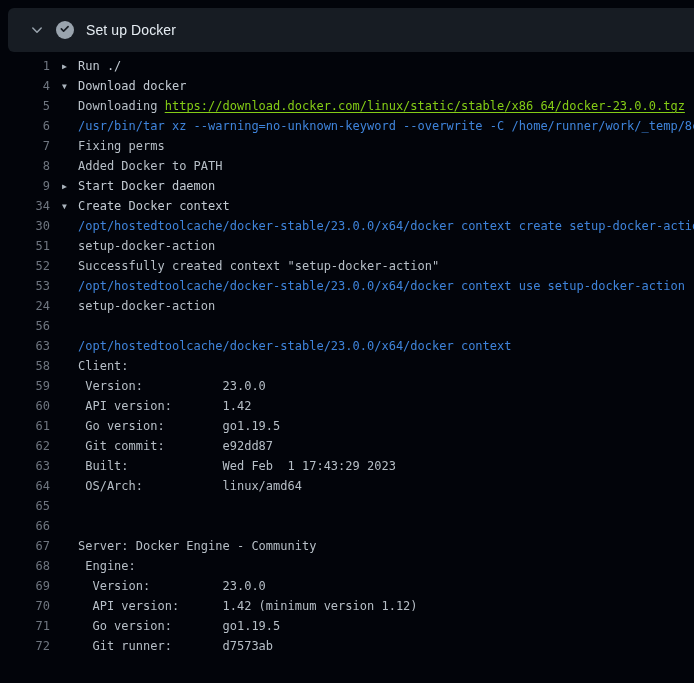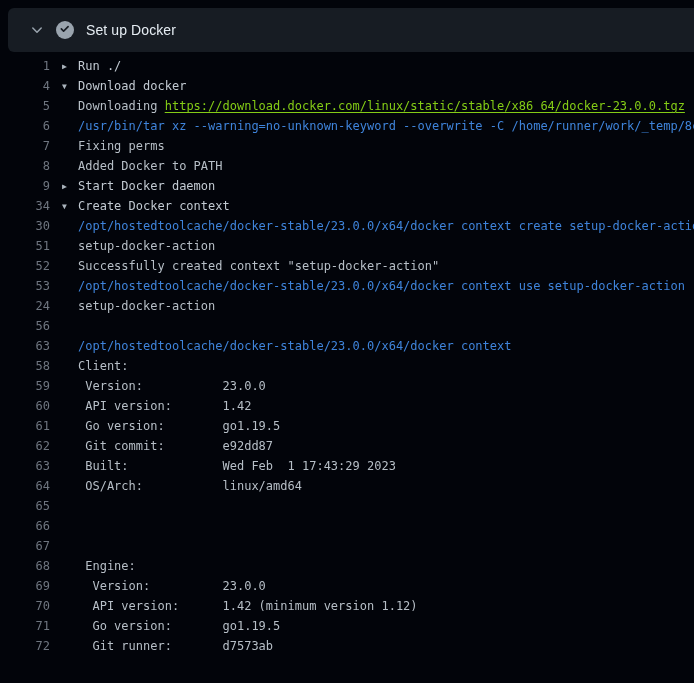--- a/index.html
+++ b/index.html
@@ -202,20 +202,21 @@
   </div>
     <div class="row">
     <span class="num">65</span>
   </div>
     <div class="row">
     <span class="num">66</span>
     <span class="content indent"><span></span></span>
   </div>
     <div class="row">
     <span class="num">67</span>
+    <span class="content indent"><span>Server: Docker Engine - Community</span></span>
   </div>
     <div class="row">
     <span class="num">68</span>
     <span class="content indent"><span> Engine:</span></span>
   </div>
     <div class="row">
     <span class="num">69</span>
     <span class="content indent"><span>  Version:          23.0.0</span></span>
   </div>
     <div class="row">

